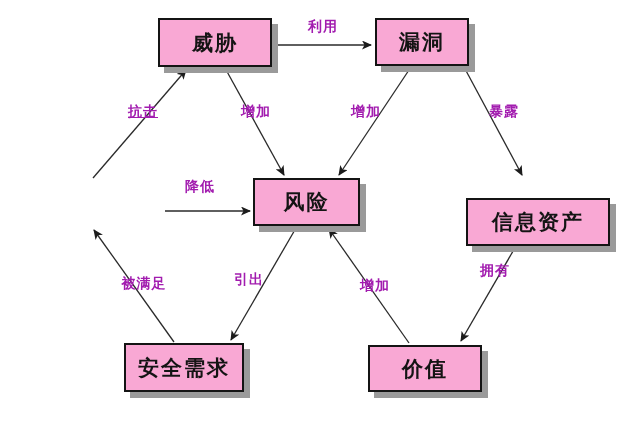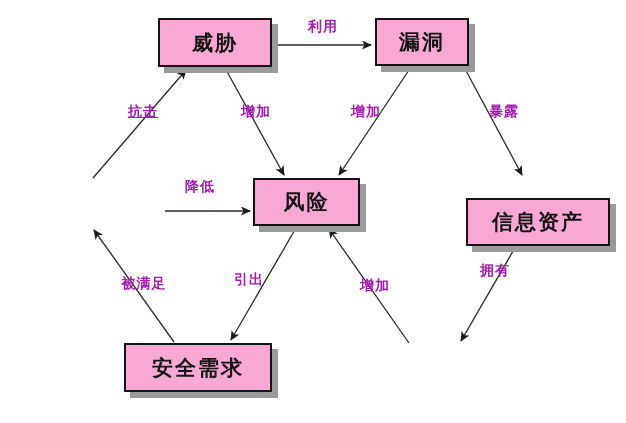--- a/index.html
+++ b/index.html
@@ -82,24 +82,27 @@
 
 
   <div class="node" style="left:253px; top:178px; width:107px; height:48px;">
     <span>风险</span>
   </div>
 
   <div class="node" style="left:466px; top:178px; width:144px; height:48px;margin-top:20px;">
     <span>信息资产</span>
   </div>
 
-  <div class="node" style="left:124px; top:343px; width:148px; height:49px;">
+  <div class="node" style="left:124px; top:343px; width:120px; height:49px;">
     <span>安全需求</span>
   </div>
 
+  <div class="node" style="left:368px; top:345px; width:114px; height:47px;">
+    <span>价值</span>
+  </div>
 
   <span class="edge-label" style="left:323px; top:27px;">利用</span>
   <span class="edge-label" style="left:143px; top:112px;text-decoration:underline;">抗击</span>
   <span class="edge-label" style="left:256px; top:112px;">增加</span>
   <span class="edge-label" style="left:366px; top:112px;">增加</span>
   <span class="edge-label" style="left:504px; top:112px;">暴露</span>
   <span class="edge-label" style="left:200px; top:187px;">降低</span>
   <span class="edge-label" style="left:144px; top:284px;">被满足</span>
   <span class="edge-label" style="left:249px; top:280px;">引出</span>
   <span class="edge-label" style="left:375px; top:286px;">增加</span>

